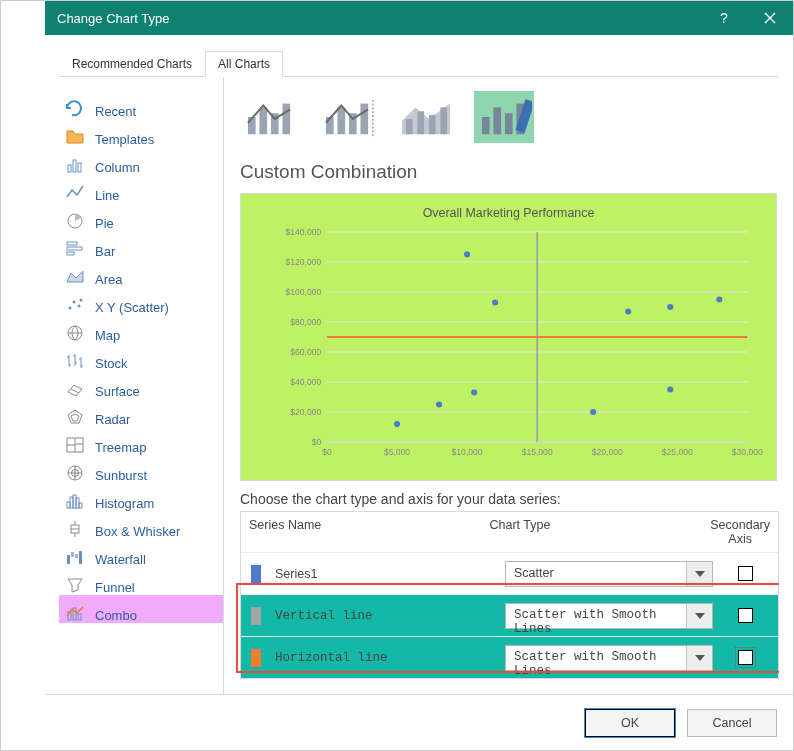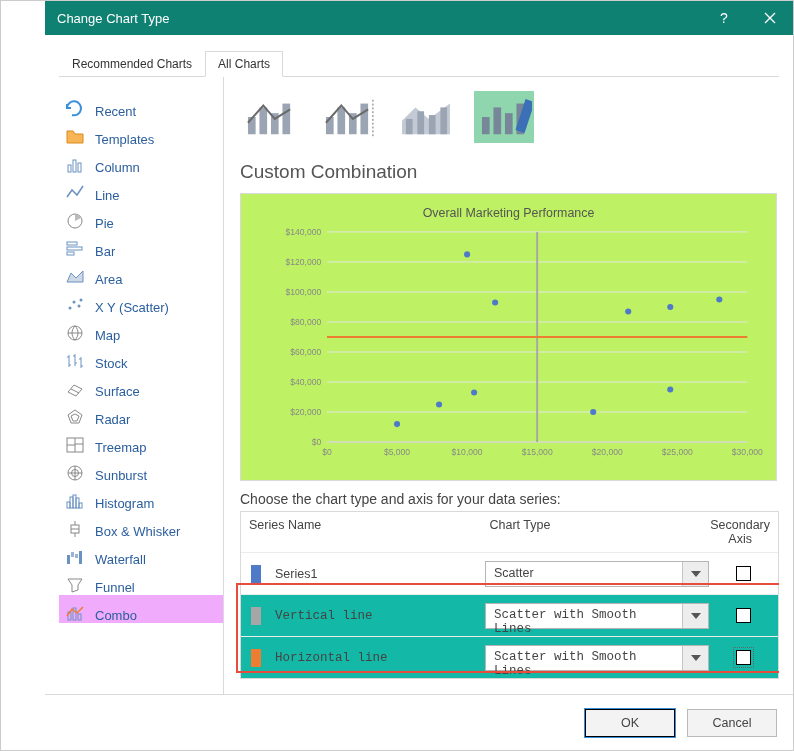--- a/index.html
+++ b/index.html
@@ -34,21 +34,21 @@
   .grid { border:1px solid #d9d9d9; border-top:none; }
   .grid-header { display:flex; border-top:1px solid #d9d9d9; background:#fff; font-size:12.5px; }
   .grid-header > div { padding:6px 8px; }
   .col-name { width:244px; }
   .col-type { width:224px; }
   .col-axis { flex:1; text-align:center; }
   .row { display:flex; align-items:center; height:42px; border-top:1px solid #ececec; font-size:12.5px; }
   .row.alt { background:#14b8a6;font-family:Liberation Mono, monospace; }
   .row .swatch { width:10px; height:18px; margin:0 12px 0 10px; }
   .row .rname { width:212px; padding-left:2px; }
-  .row .rtype { width:224px; }
+  .row .rtype { width:208px;margin-left:20px; }
   .row .raxis { flex:1; display:flex; align-items:center; justify-content:center; }
   .select { display:flex; border:1px solid #b5b5b5; height:26px; background:#fff; }
   .select .sel-text { flex:1; padding:4px 8px; }
   .select .sel-btn { width:26px; background:#ededed; border-left:1px solid #c6c6c6; display:flex; align-items:center; justify-content:center; cursor:pointer; }
   .checkbox { width:15px; height:15px; border:1px solid #000; background:#fff; cursor:pointer; }
   .checkbox.dotted { outline:1px dotted #666; outline-offset:2px; }
   .highlight-box { position:absolute; border:2px solid #e84c3d; pointer-events:none; }
   
   .footer { height:56px; border-top:1px solid #d9d9d9; display:flex; align-items:center; justify-content:flex-end; padding:0 16px; gap:12px; background:#fff; }
   .btn { min-width:90px; height:28px; border:1px solid #b9b9b9; background:#f3f3f3; display:flex; align-items:center; justify-content:center; font-size:12.5px; cursor:pointer; }

